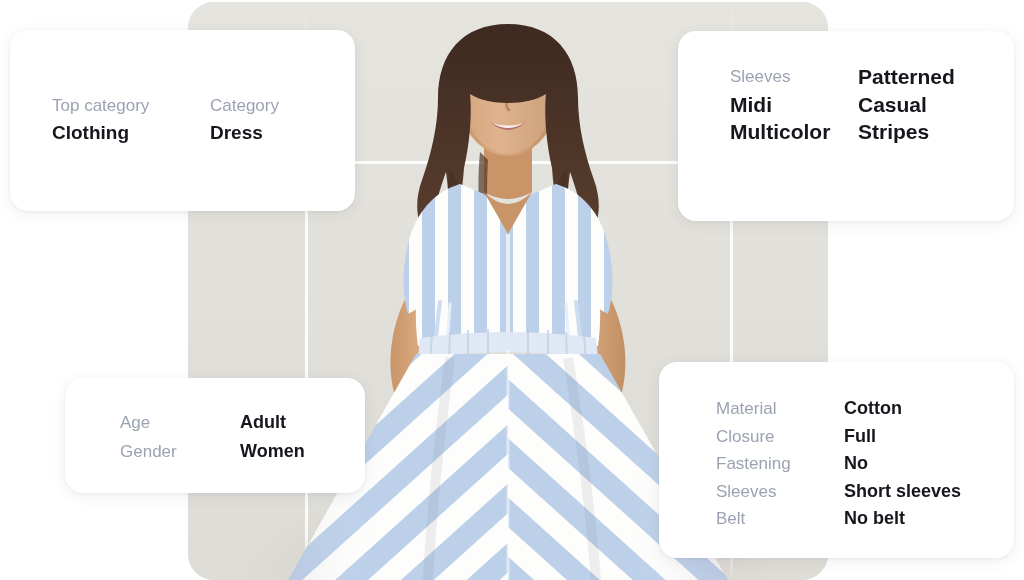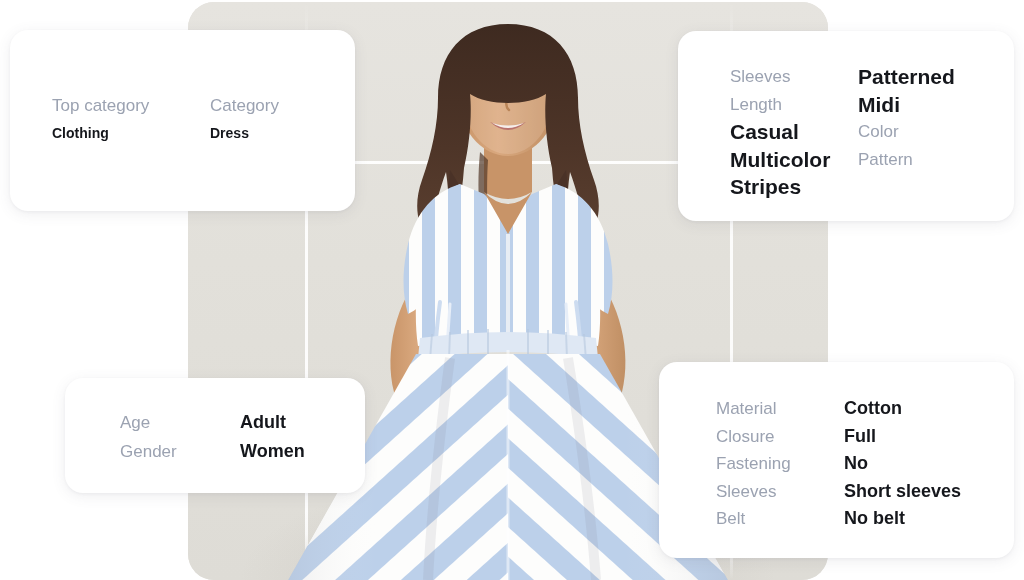--- a/index.html
+++ b/index.html
@@ -93,21 +93,21 @@
   .tl-grid {
     position: absolute;
     left: 42px; top: 32px;
     display: grid;
     grid-template-columns: 158px auto;
     column-gap: 0;
     row-gap: 0;
     margin-top: 32px;
   }
   .tl-grid .label { font-size: 17px; line-height: 24px; }
-  .tl-grid .value { font-size: 14px; line-height: 30px; }
+  .tl-grid .value { font-size: 19px; line-height: 30px; }
   .tl-grid .gap { height: 18px; grid-column: 1 / -1; }
 
   
   .rows {
     position: absolute;
     display: grid;
     align-content: start;
   }
   .tr-rows {
     left: 52px; top: 32px;
@@ -299,26 +299,23 @@
       <span class="gap"></span>
       <span></span>
       <span></span>
     </div>
   </div>
 
   <div class="card card-tr">
     <div class="rows tr-rows">
       <span class="label">Sleeves</span>
       <span class="value">Patterned</span>
-      <span class="label">Length</span>
       <span class="value">Midi</span>
       <span class="value">Casual</span>
-      <span class="label">Color</span>
       <span class="value">Multicolor</span>
-      <span class="label">Pattern</span>
       <span class="value">Stripes</span>
     </div>
   </div>
 
   <div class="card card-br">
     <div class="rows br-rows">
       <span class="label">Material</span>
       <span class="value">Cotton</span>
       <span class="label">Closure</span>
       <span class="value">Full</span>

